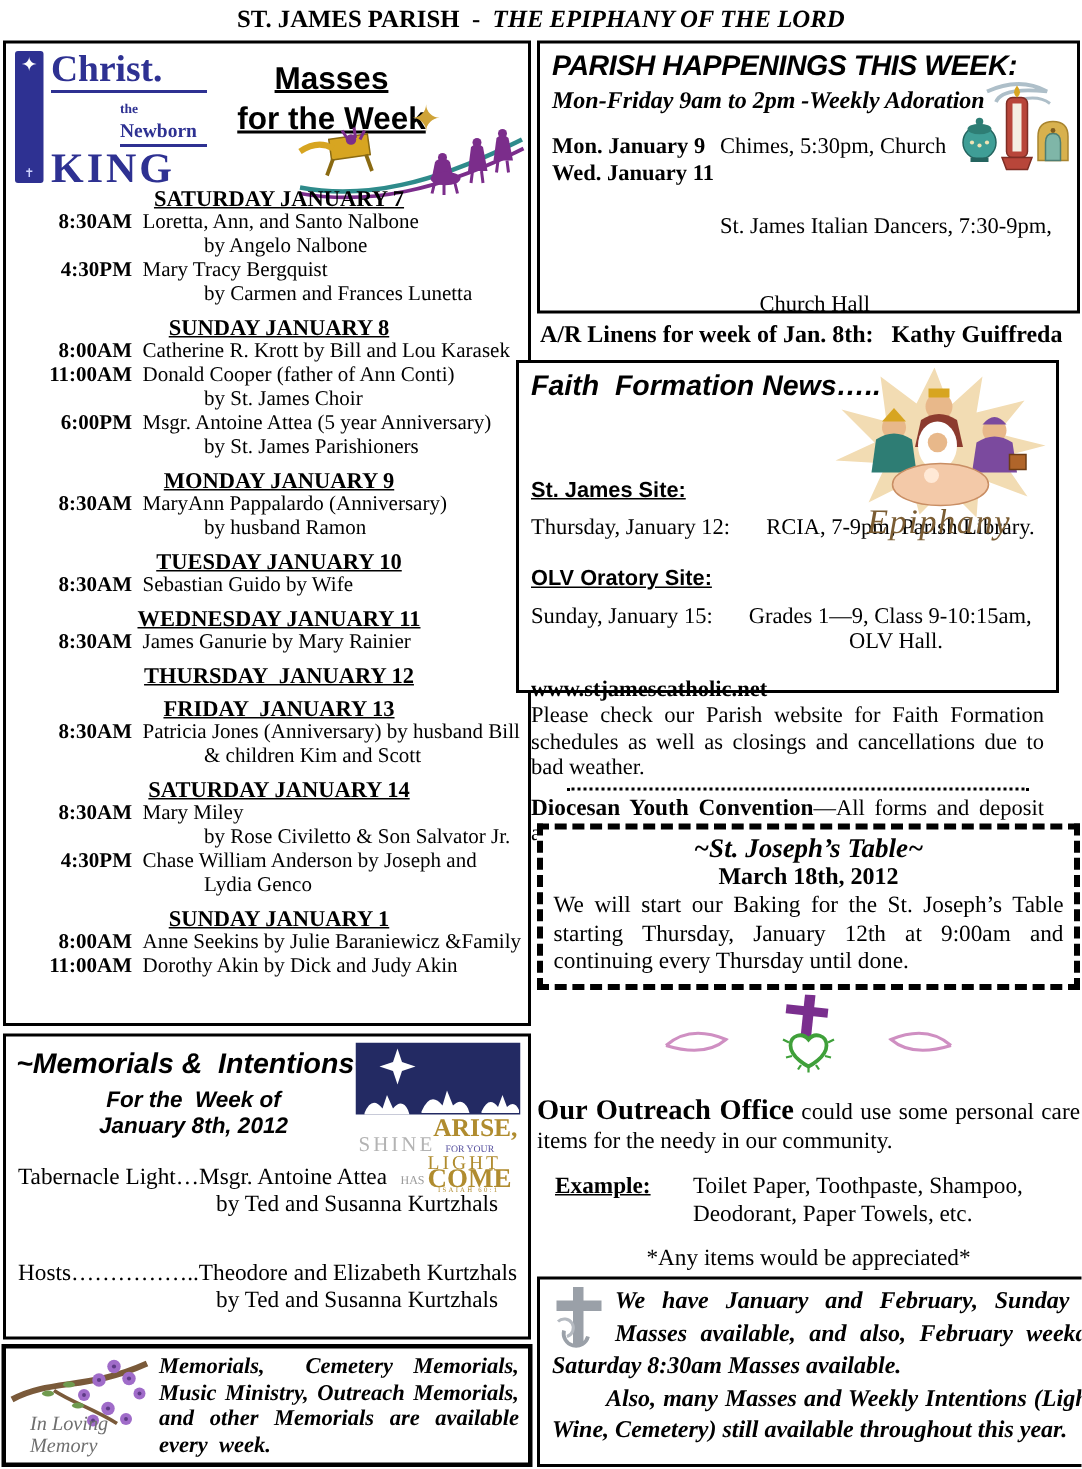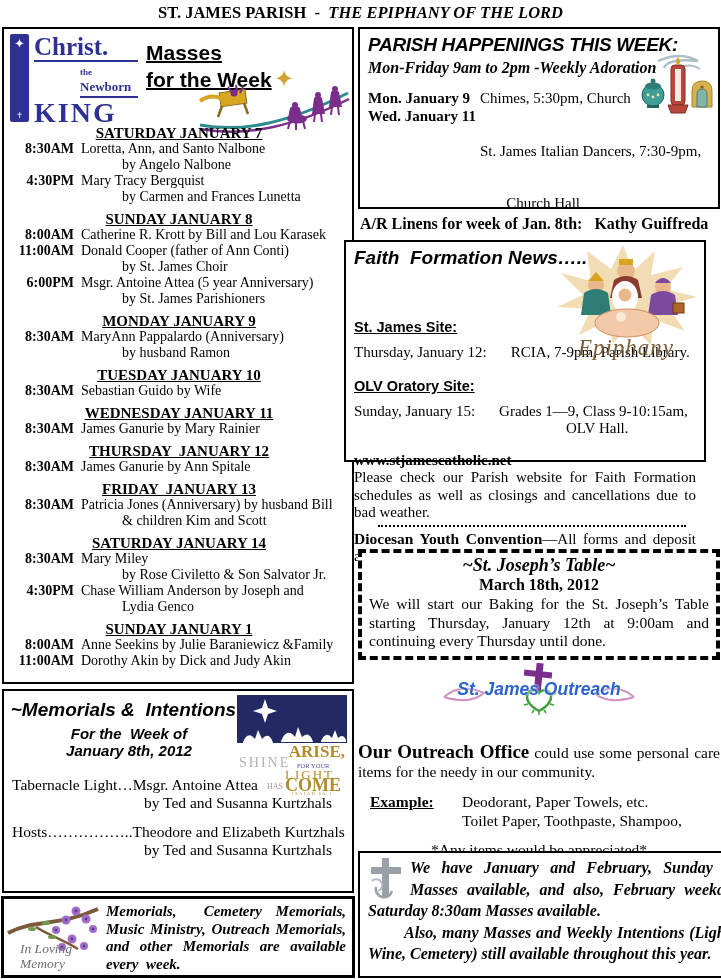--- a/index.html
+++ b/index.html
@@ -22,44 +22,44 @@
   #masses-box { left:2px; top:27px; width:352px; height:657px; border-width:2px; }
   .logo { position:absolute; left:6px; top:5px; width:128px; height:90px; }
   .logo-bar { position:absolute; left:0; top:0; width:19px; height:88px; background:#2e3192; border-radius:2px; text-align:center; }
   .logo-bar .star { color:#fff; font-size:13px; line-height:20px; font-family:"DejaVu Sans", sans-serif; }
   .logo-bar .cross { color:#cfd4ff; font-size:8px; position:absolute; bottom:2px; left:0; right:0; }
   .logo-text { position:absolute; left:24px; top:0; color:#2e3192; }
   .logo-christ { font-size:25px; font-weight:bold; line-height:26px; border-bottom:2px solid #2e3192; padding-right:6px; }
   .logo-newborn { font-size:13px; font-weight:bold; border-bottom:2px solid #2e3192; padding:1px 2px 1px 0;margin-left:46px; }
   .logo-newborn .the { font-size:9px; }
   .logo-king { font-size:28px; font-weight:bold; letter-spacing:2px; line-height:30px; }
-  .masses-title { position:absolute; left:142px; top:10px; width:150px; 
+  .masses-title { position:absolute; left:142px; top:10px; width:150px; text-align:center;
     font-family:"Liberation Sans", sans-serif; font-weight:bold; font-size:21px; line-height:27px; }
   .masses-title span { text-decoration:underline; text-decoration-thickness:2px; }
   .gold-star { position:absolute; left:270px; top:36px; color:#cfa338; font-size:24px; font-family:"DejaVu Sans", sans-serif; }
   .caravan { position:absolute; right:2px; top:52px; }
-  .schedule { position:absolute; left:6px; right:4px; top:96px; font-size:14px; line-height:16px; }
+  .schedule { position:absolute; left:20px; right:4px; top:96px; font-size:14px; line-height:16px; }
   .day { margin-top:6px; }
   .day:first-child { margin-top:0; }
   .day-h { text-align:center; font-weight:bold; text-decoration:underline; font-size:15px; white-space:pre; }
   .mrow { white-space:nowrap; }
   .mtime { display:inline-block; width:64px; text-align:right; font-weight:bold; margin-right:7px; }
   .mcont { display:block; margin-left:112px; }
 
   
   #memorials-box { left:2px; top:689px; width:352px; height:204px; }
   .mem-title { position:absolute; left:6px; top:8px; width:238px; text-align:center;
     font-family:"Liberation Sans", sans-serif; font-style:italic; font-weight:bold; }
   .mem-title .t1 { font-size:19px; white-space:pre; }
   .mem-title .t2 { font-size:15px; margin-top:4px; white-space:pre; }
   .mem-title .t3 { font-size:15px; }
   .arise-wrap { position:absolute; right:5px; top:4px; }
   .mem-lines { position:absolute; left:8px; top:85px; right:4px; font-size:15.5px; line-height:18px; }
   .mem-cont { display:block; margin-left:132px; }
-  .mem-gap { margin-top:11px; }
+  .mem-gap { margin-top:28px; }
 
   
   #memory-box { left:1px; top:896px; width:354px; height:82px; border-width:3px; }
   .branch-wrap { position:absolute; left:2px; top:0px; }
   .memory-caption { position:absolute; left:16px; top:42px; font-style:italic; color:#6f6f6f; font-size:13.5px; line-height:15px; }
   .memory-text { position:absolute; left:102px; top:4px; right:6px; text-align:justify;
     font-weight:bold; font-style:italic; font-size:15px; line-height:17.5px; white-space:pre-wrap; }
 
   
   #happenings-box { left:358px; top:27px; width:362px; height:182px; padding:5px 8px; }
@@ -95,21 +95,21 @@
   .sj-title { text-align:center; font-weight:bold; font-style:italic; font-size:18px; }
   .sj-date { text-align:center; font-weight:bold; font-size:16px; }
   .sj-body { text-align:justify; font-size:15.5px; line-height:18.5px; margin-top:1px; }
 
   
   #outreach { position:absolute; left:358px; top:663px; width:362px; }
   .o-logo { position:relative; width:250px; height:54px; margin:0 auto; }
   .o-logo-text { position:absolute; left:0; top:16px; width:100%; text-align:center;
     font-family:"Liberation Sans", sans-serif; font-weight:bold; font-style:italic; font-size:17.5px; color:#2b63cc;
     text-shadow:0 0 2px #fff, 0 0 2px #fff; z-index:2; }
-  .o-lead { margin-top:25px; text-align:justify; font-size:15.5px; line-height:19px; }
+  .o-lead { margin-top:14px; text-align:justify; font-size:15.5px; line-height:19px; }
   .o-lead b { font-size:19px; }
   .o-example { display:flex; margin-top:11px; font-size:15.5px; line-height:19px; }
   .o-ex-label { font-weight:bold; text-decoration:underline; margin-left:12px; width:92px; flex-shrink:0; }
   .o-note { text-align:center; margin-top:11px; font-size:15.5px; }
   .o-sig { text-align:center; font-weight:bold; font-style:italic; font-size:16px; margin-top:2px; }
 
   
   #avail-box { left:358px; top:851px; width:426px; height:127px; padding:4px 8px 4px 8px; }
   .avail-text { font-weight:bold; font-style:italic; font-size:16px; line-height:21.5px; text-align:justify; }
   .avail-p2 { text-indent:36px; }
@@ -195,21 +195,20 @@
       <div class="day">
         <div class="day-h">TUESDAY JANUARY 10</div>
         <div class="mrow"><span class="mtime">8:30AM</span><span class="mdesc">Sebastian Guido by Wife</span></div>
       </div>
       <div class="day">
         <div class="day-h">WEDNESDAY JANUARY 11</div>
         <div class="mrow"><span class="mtime">8:30AM</span><span class="mdesc">James Ganurie by Mary Rainier</span></div>
       </div>
       <div class="day">
         <div class="day-h">THURSDAY  JANUARY 12</div>
-        <div class="mrow"><span class="mtime">8:30AM</span><span class="mdesc">James Ganurie by Ann Spitale</span></div>
       </div>
       <div class="day">
         <div class="day-h">FRIDAY  JANUARY 13</div>
         <div class="mrow"><span class="mtime">8:30AM</span><span class="mdesc">Patricia Jones (Anniversary) by husband Bill</span></div>
         <div class="mrow">
           <span class="mcont">&amp; children Kim and Scott</span>
         </div>
       </div>
       <div class="day">
         <div class="day-h">SATURDAY JANUARY 14</div>
@@ -406,28 +405,27 @@
             <line x1="108" y1="30" x2="112" y2="32"></line>
             <line x1="142" y1="30" x2="138" y2="32"></line>
             <line x1="110" y1="42" x2="114" y2="41"></line>
             <line x1="140" y1="42" x2="136" y2="41"></line>
             <line x1="118" y1="50" x2="120" y2="47"></line>
             <line x1="132" y1="50" x2="130" y2="47"></line>
             <line x1="125" y1="52" x2="125" y2="49"></line>
           </g>
       </g>
     </svg>
-    <div class="o-logo-text">St. James Outreach</div>
   </div>
   <div class="o-lead"><b>Our Outreach Office</b><span> could use some personal care items for the needy in our community.</span></div>
   <div class="o-example">
     <div class="o-ex-label">Example:</div>
     <div>
+      <div>Toilet Paper, Toothpaste, Shampoo,</div>
       <div>Deodorant, Paper Towels, etc.</div>
-      <div>Toilet Paper, Toothpaste, Shampoo,</div>
     </div>
   </div>
   <div class="o-note">*Any items would be appreciated*</div>
   <div class="o-sig">Betty &amp; Barbara</div>
 </div>
 
 <div id="avail-box" class="box">
   <svg class="cross-wrap" width="36" height="42" viewBox="0 0 36 42">
     <rect x="14" y="1" width="7" height="38" fill="#9aa0a8"></rect>
     <rect x="3" y="10" width="30" height="7" fill="#9aa0a8"></rect>

